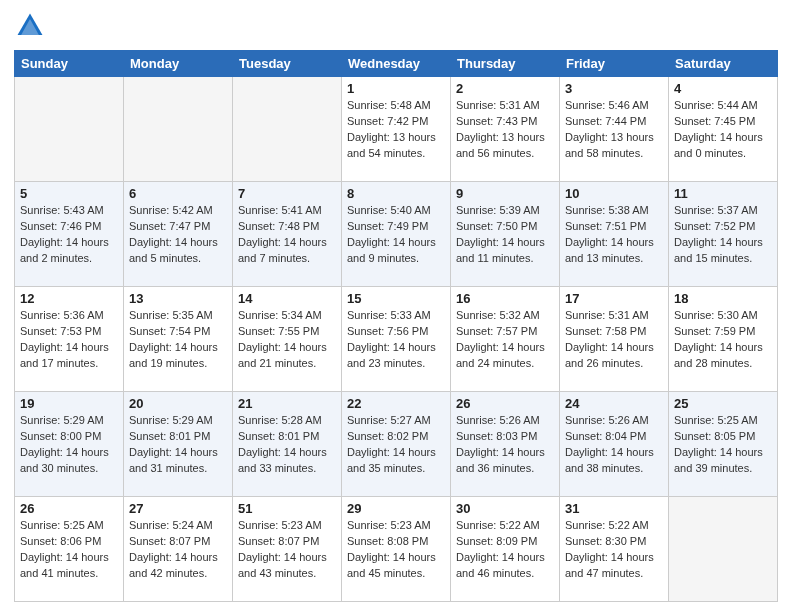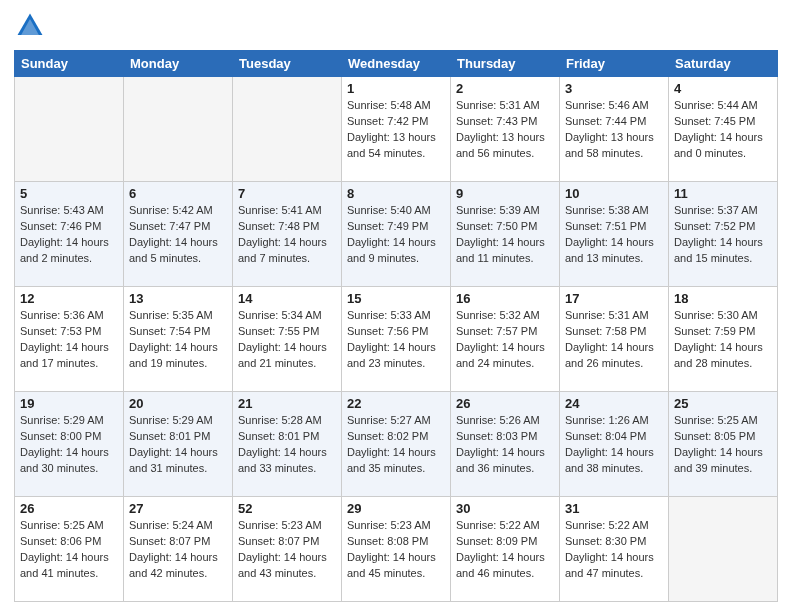--- a/index.html
+++ b/index.html
@@ -304,21 +304,21 @@
           </td>
           <td>
             <div class="day-number">26</div>
             <div class="day-info">Sunrise: 5:26 AM
 Sunset: 8:03 PM
 Daylight: 14 hours
 and 36 minutes.</div>
           </td>
           <td>
             <div class="day-number">24</div>
-            <div class="day-info">Sunrise: 1:26 AM
+            <div class="day-info">Sunrise: 5:26 AM
 Sunset: 8:04 PM
 Daylight: 14 hours
 and 38 minutes.</div>
           </td>
           <td>
             <div class="day-number">25</div>
             <div class="day-info">Sunrise: 5:25 AM
 Sunset: 8:05 PM
 Daylight: 14 hours
 and 39 minutes.</div>
@@ -333,21 +333,21 @@
 and 41 minutes.</div>
           </td>
           <td>
             <div class="day-number">27</div>
             <div class="day-info">Sunrise: 5:24 AM
 Sunset: 8:07 PM
 Daylight: 14 hours
 and 42 minutes.</div>
           </td>
           <td>
-            <div class="day-number">52</div>
+            <div class="day-number">51</div>
             <div class="day-info">Sunrise: 5:23 AM
 Sunset: 8:07 PM
 Daylight: 14 hours
 and 43 minutes.</div>
           </td>
           <td>
             <div class="day-number">29</div>
             <div class="day-info">Sunrise: 5:23 AM
 Sunset: 8:08 PM
 Daylight: 14 hours

